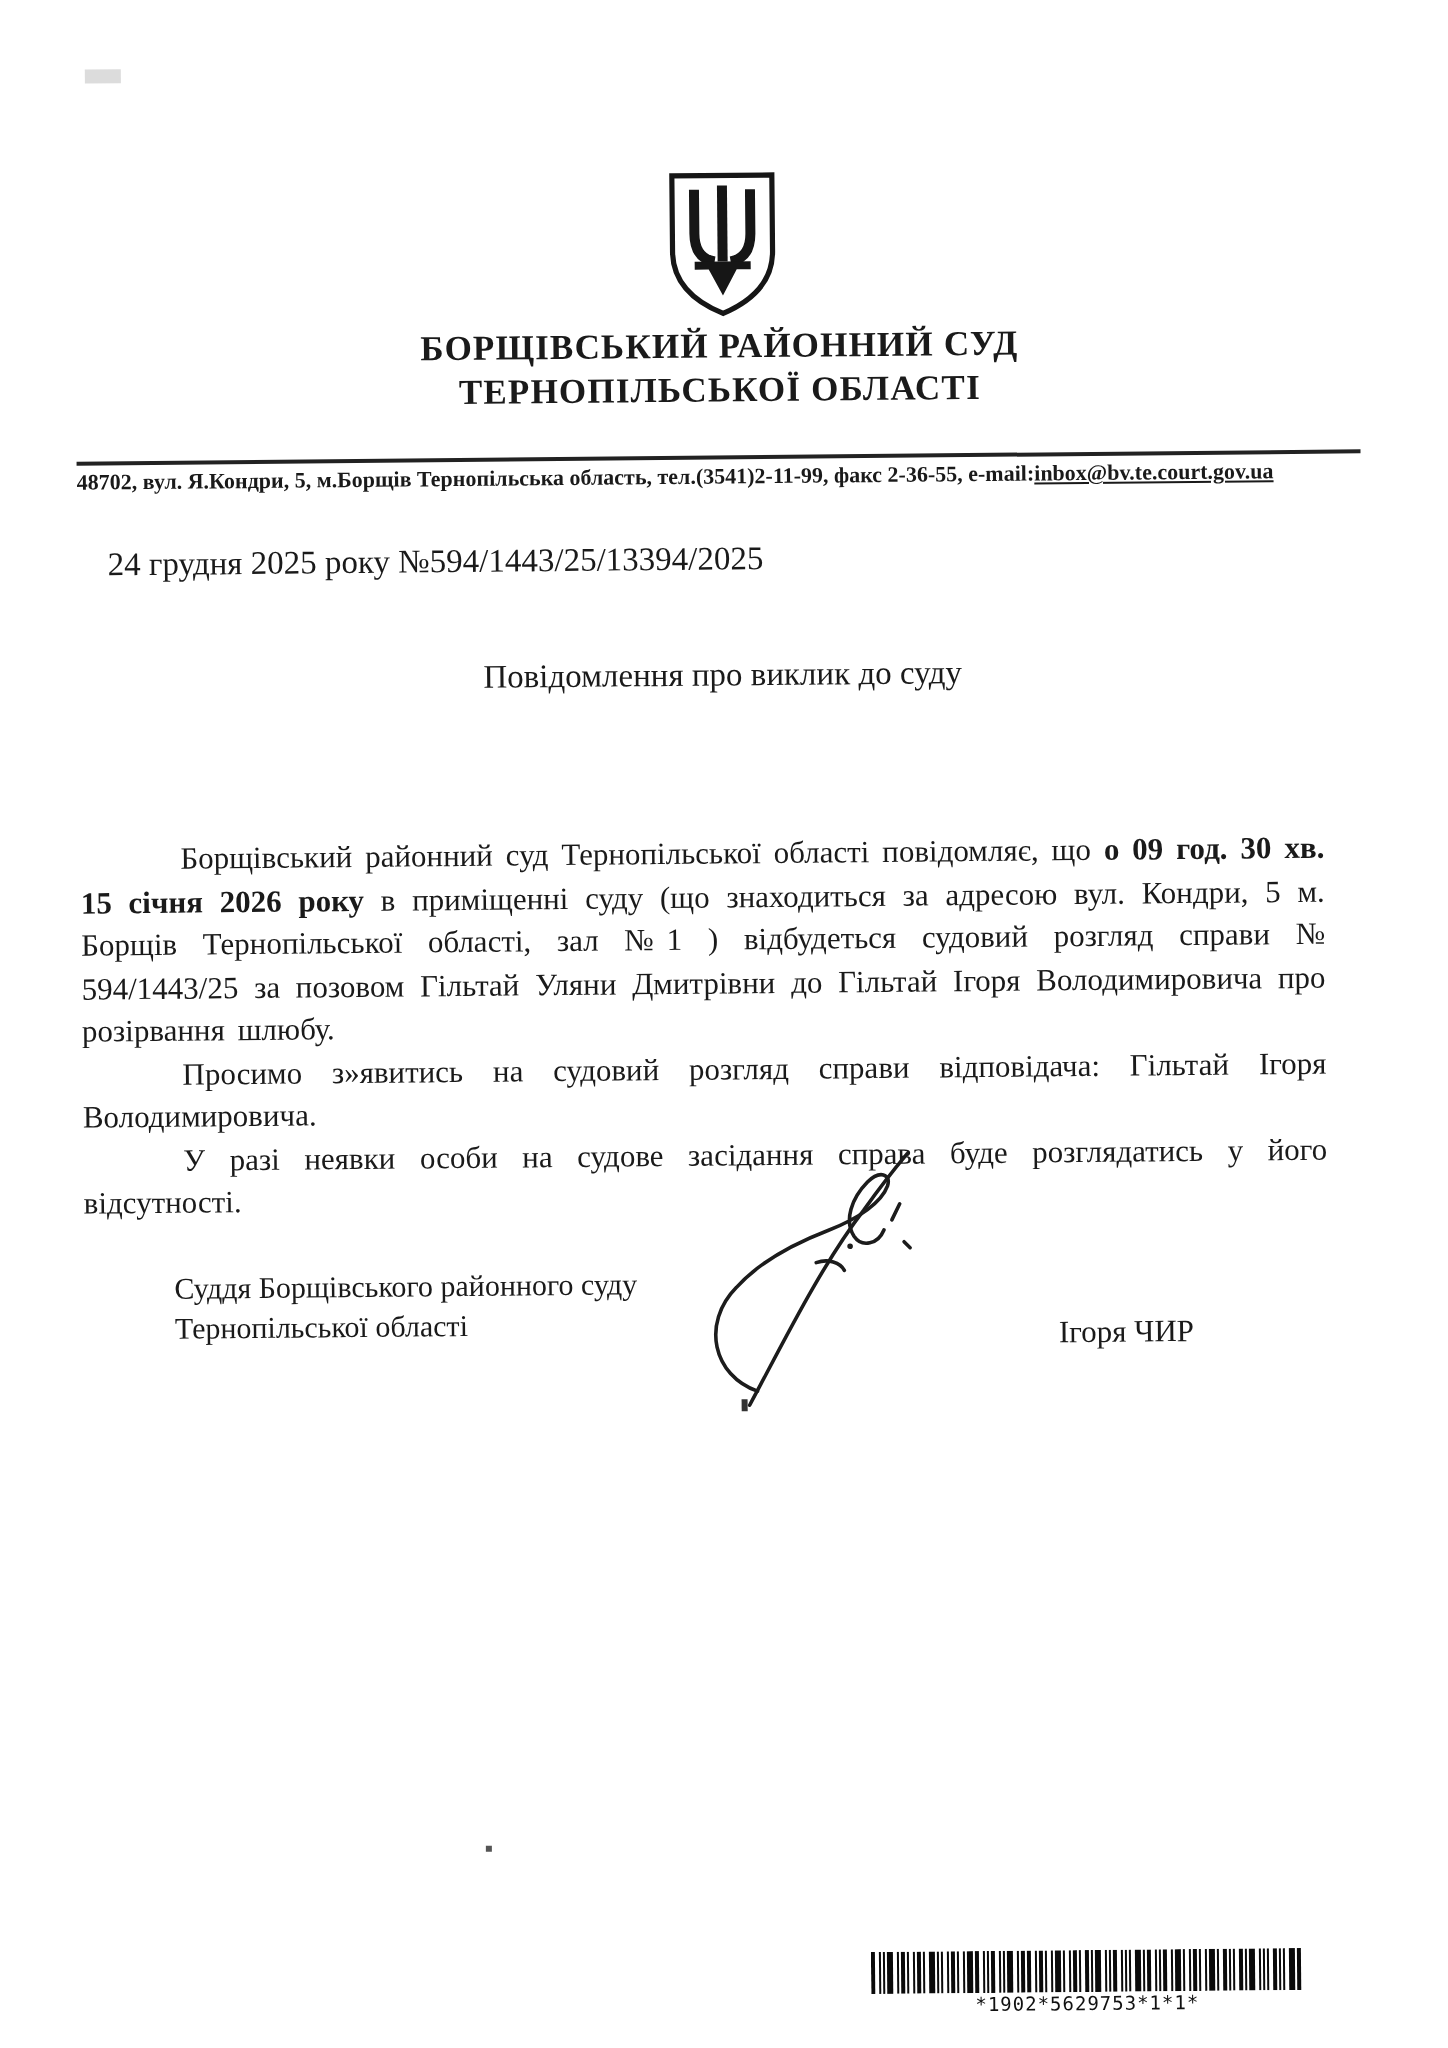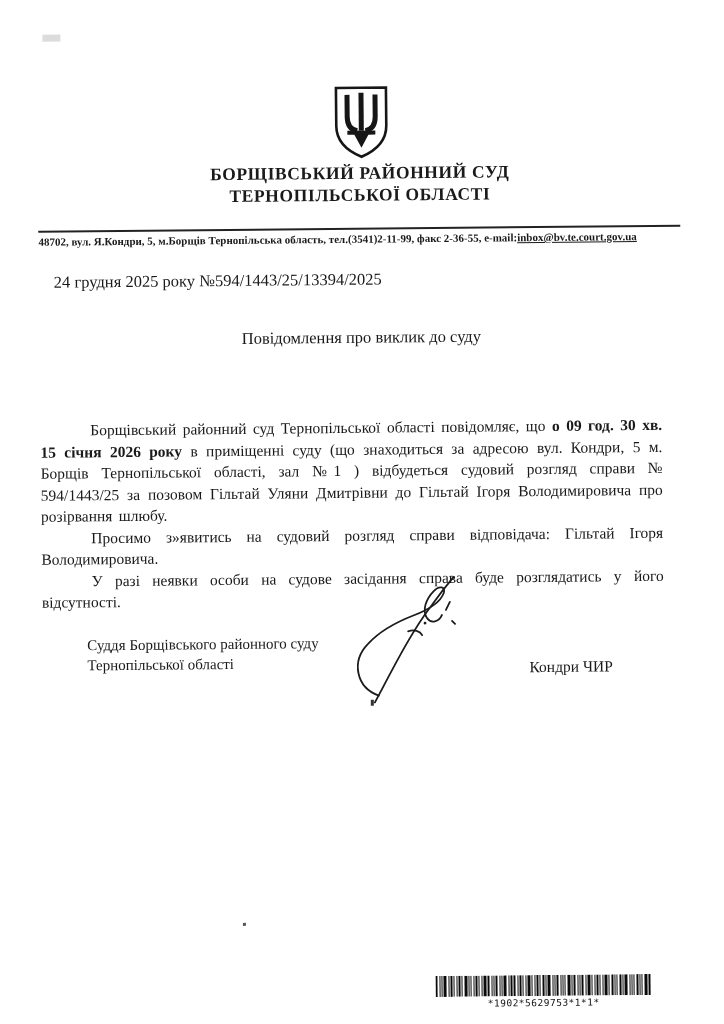--- a/index.html
+++ b/index.html
@@ -99,21 +99,21 @@
       <g stroke="#1c1c1c" stroke-width="1.8" fill="none" stroke-linecap="round">
         <path d="M30,120 C8,112 2,86 20,68 C32,55 50,46 66,40 C82,34 93,26 96,18 C98,12 92,10 86,16 C78,24 74,35 79,43 C83,49 91,47 94,40"></path>
         <path d="M26,127 C42,98 62,58 84,30 C92,19 100,9 106,2"></path>
         <path d="M60,56 C66,54 72,56 74,60"></path>
         <path d="M98,35 l4,-8"></path>
         <path d="M104,46 l3,3"></path>
       </g>
       <circle cx="77" cy="48" r="1.4" fill="#1c1c1c"></circle>
     </svg>
 
-    <div class="sig-name">Кондри ЧИР</div>
+    <div class="sig-name">Ігоря ЧИР</div>
 
     <div class="barcode">
       <div class="bars" id="bars">
           <div class="bar" style="width: 2px; margin-right: 2px;"></div>
           <div class="bar" style="width: 1px; margin-right: 1px;"></div>
           <div class="bar" style="width: 1px; margin-right: 1px;"></div>
           <div class="bar" style="width: 3px; margin-right: 2px;"></div>
           <div class="bar" style="width: 1px; margin-right: 1px;"></div>
           <div class="bar" style="width: 2px; margin-right: 1px;"></div>
           <div class="bar" style="width: 1px; margin-right: 2px;"></div>

